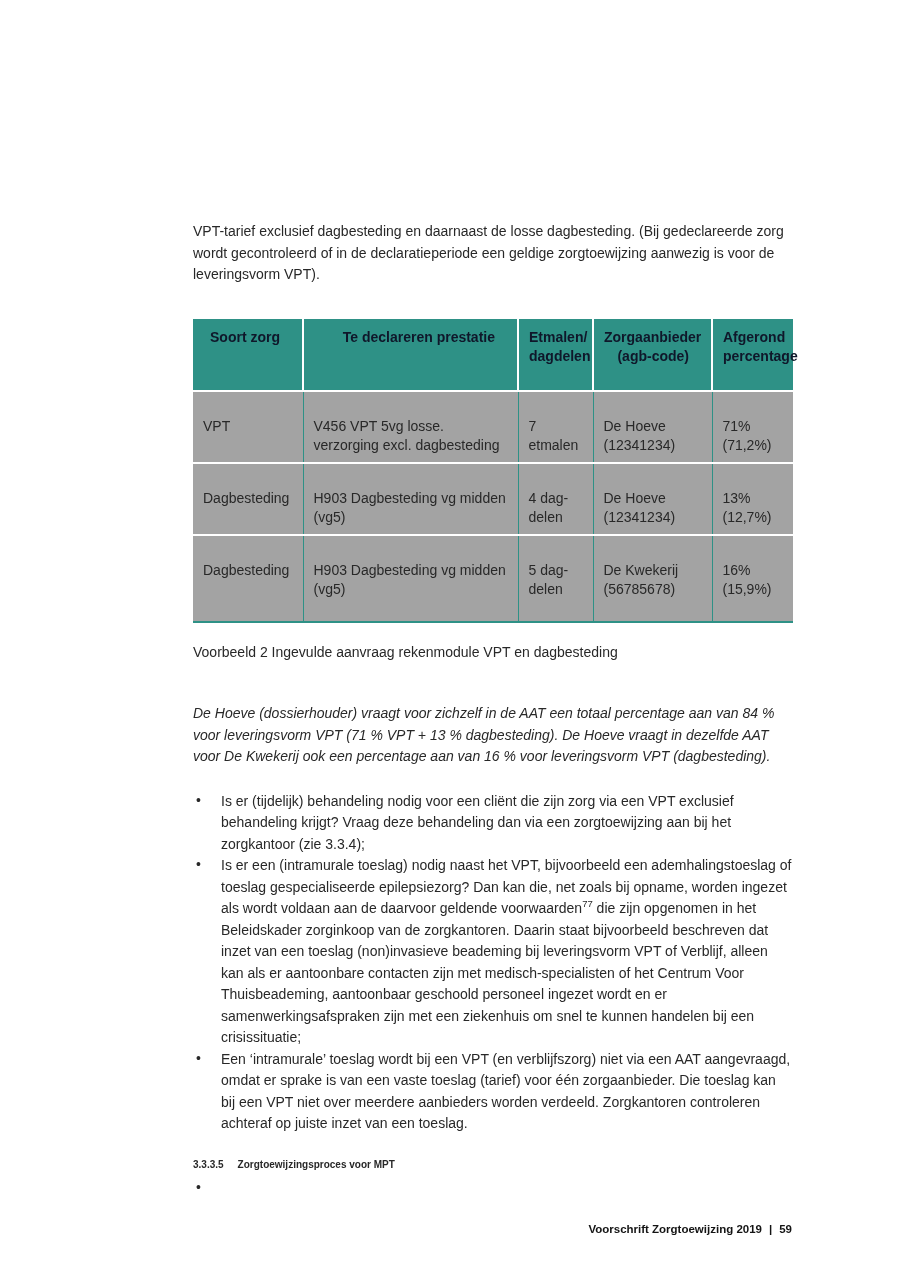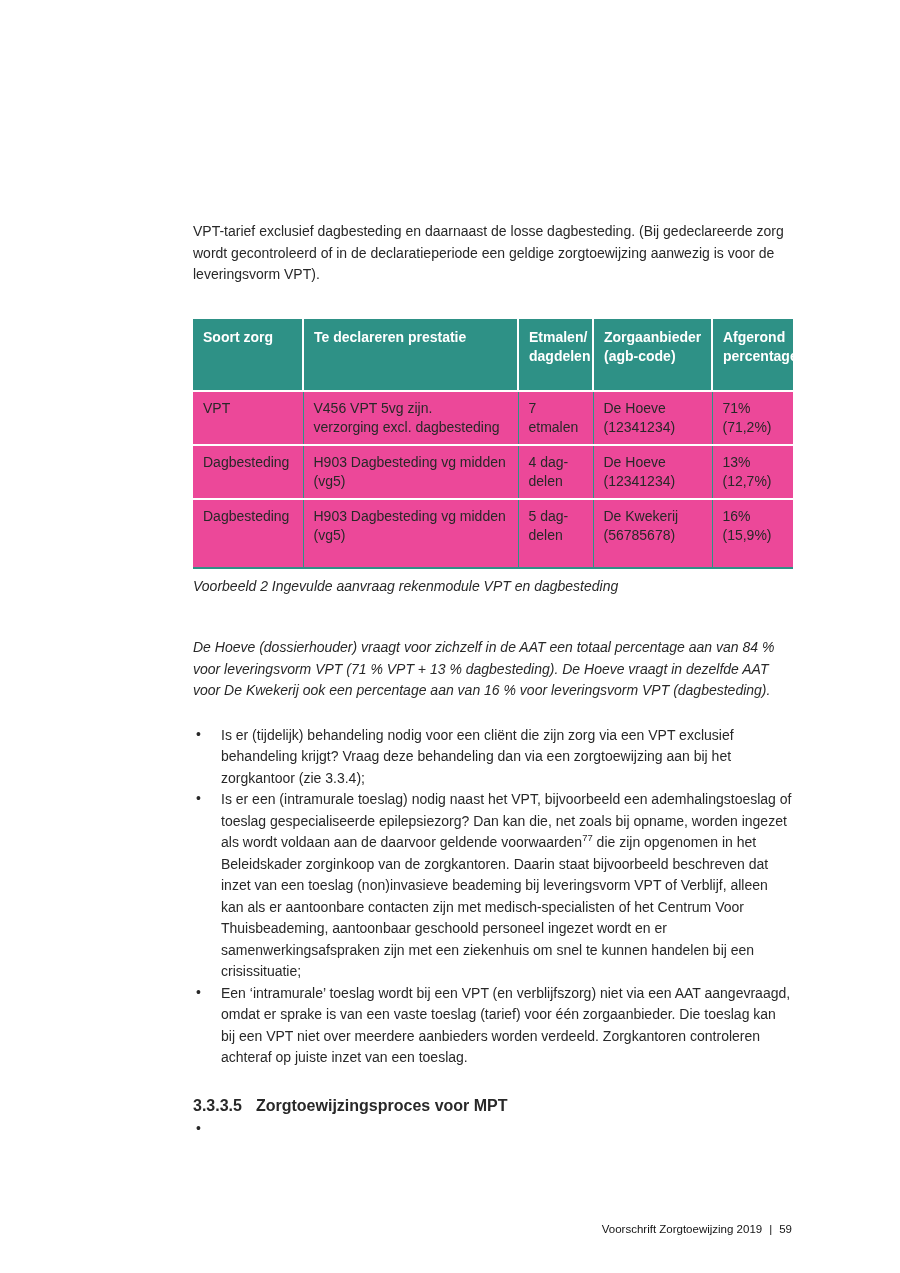--- a/index.html
+++ b/index.html
@@ -24,53 +24,53 @@
 
   table.doc-table {
     border-collapse: collapse;
     width: 100%;
     margin-top: 33px;
     border-bottom: 2px solid #2E9186;
     table-layout: fixed;
   }
   .doc-table th {
     background: #2E9186;
-    color: #ffffff;
+    color: #0f172a;
     font-weight: 700;
-    text-align: left;
+    text-align: right;
     vertical-align: top;
-    padding: 9px 10px 24px 10px;
+    padding: 9px 22px 24px 10px;
     border-left: 2px solid #ffffff;
     font-size: 14px;
     line-height: 19px;
   }
   .doc-table th:first-child { border-left: none; }
   .doc-table td {
-    background: #ec4899;
+    background: #a3a3a3;
     vertical-align: top;
     text-align: left;
-    padding: 7px 6px 7px 10px;
+    padding: 25px 6px 7px 10px;
     border-left: 1px solid #2E9186;
     border-top: 2px solid #ffffff;
     font-size: 14px;
     line-height: 19px;
   }
   .doc-table td:first-child { border-left: none; }
   .doc-table tr.tall td { padding-bottom: 22px; }
 
-  .caption { margin-top: 7px; font-size: 14px; font-style: italic; }
+  .caption { margin-top: 19px; font-size: 14px; }
 
   .note { margin-top: 40px; font-style: italic; }
 
   ul.bullets { list-style: none; margin: 23px 0 0 0; padding: 0; }
   ul.bullets.tight { margin-top: 3px; }
   ul.bullets li { position: relative; padding-left: 28px; }
   .bullet-glyph { position: absolute; left: 3px; top: -1px; }
 
-  .section-head { margin-top: 26px; font-weight: 700; font-size: 16px; }
+  .section-head { margin-top: 19px; font-weight: 700; font-size: 10px; }
   .section-num { display: inline-block; margin-right: 14px; }
 
   sup.fnref { font-size: 9.5px; vertical-align: super; line-height: 0; }
 
   .footnote {
     position: absolute;
     left: 193px;
     top: 1140px;
     width: 600px;
     font-size: 11px;
@@ -82,20 +82,21 @@
 
   .page-footer {
     position: absolute;
     top: 1222px;
     right: 108px;
     font-size: 11.5px;
     line-height: 14px;
     color: #141414;
     text-align: right;
     white-space: nowrap;
+    font-weight: bold;
   }
   .page-footer .sep { margin: 0 7px; }
 </style>
 </head>
 <body>
 
 <div class="page">
   <div class="content">
 
     <p class="intro">VPT-tarief exclusief dagbesteding en daarnaast de losse dagbesteding. (Bij gedeclareerde zorg wordt gecontroleerd of in de declaratieperiode een geldige zorgtoewijzing aanwezig is voor de leveringsvorm VPT).</p>
@@ -132,21 +133,21 @@
             </th>
         </tr>
       </thead>
       <tbody>
         <tr>
           <td>
               <div>VPT</div>
               <div></div>
             </td>
           <td>
-              <div>V456 VPT 5vg zijn.</div>
+              <div>V456 VPT 5vg losse.</div>
               <div>verzorging excl. dagbesteding</div>
             </td>
           <td>
               <div>7 etmalen</div>
               <div></div>
             </td>
           <td>
               <div>De Hoeve</div>
               <div>(12341234)</div>
             </td>

